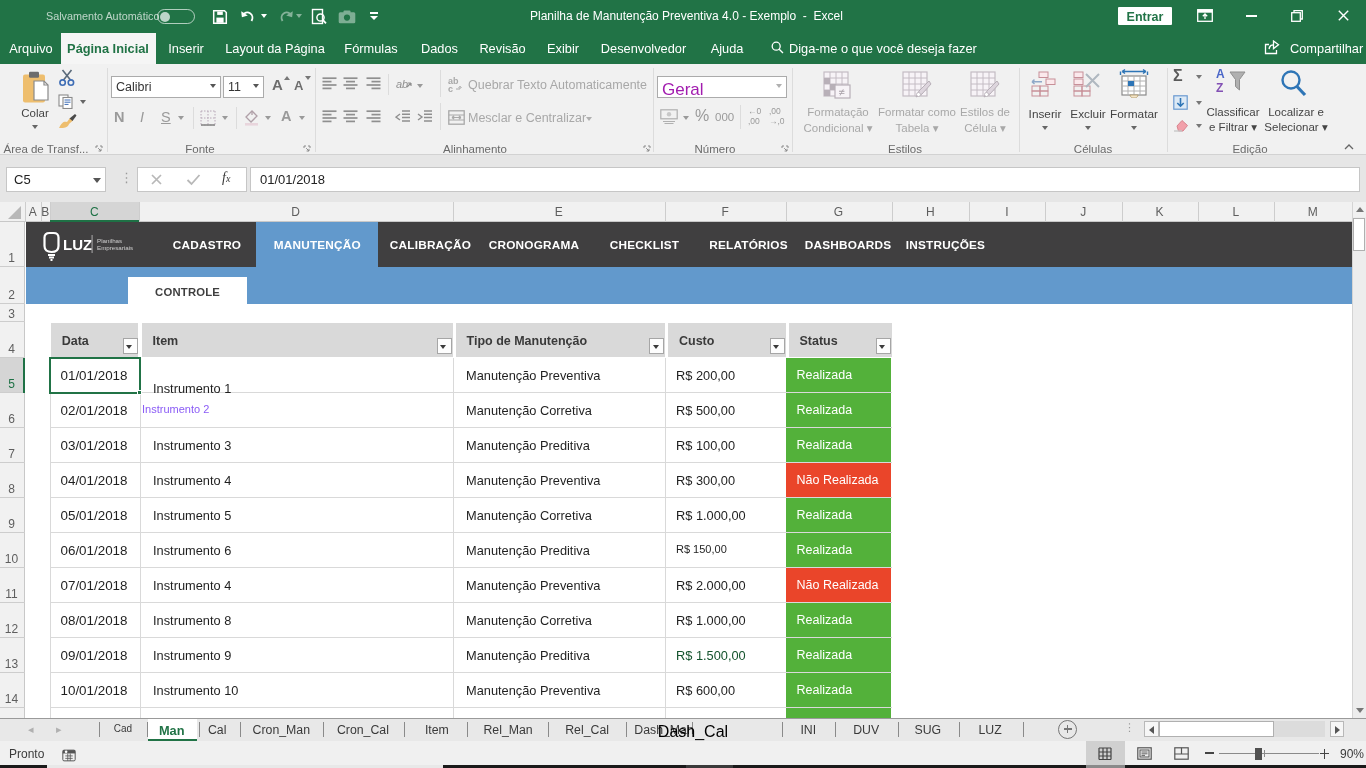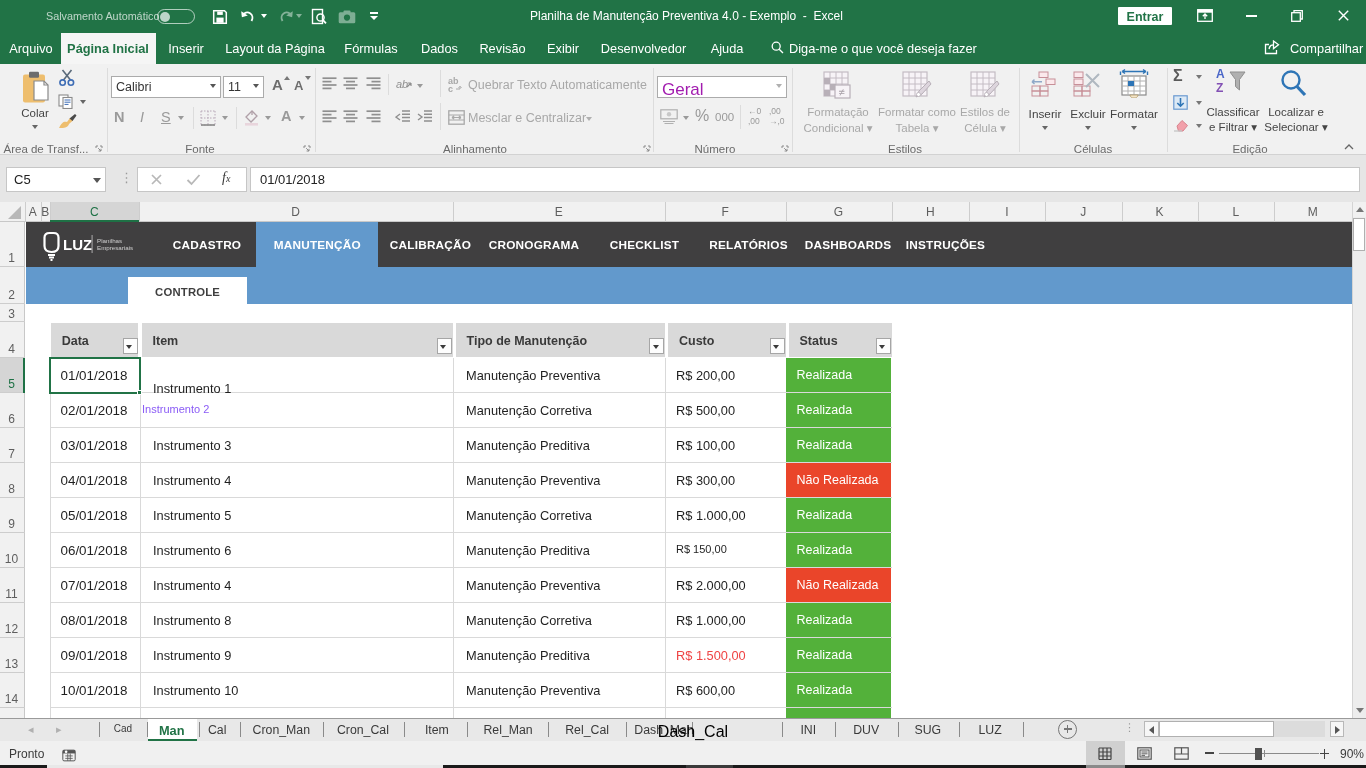--- a/index.html
+++ b/index.html
@@ -496,21 +496,21 @@
 <div class="tx" style="left:94px;top:612.5px;transform:translateX(-50%);font-size:13.4px;color:#1f1f1f">08/01/2018</div>
 <div class="tx" style="left:153px;top:612.5px;font-size:12.8px;color:#1f1f1f">Instrumento 8</div>
 <div class="tx" style="left:466px;top:612.5px;font-size:12.8px;color:#1f1f1f">Manutenção Corretiva</div>
 <div class="tx" style="left:676px;top:612.5px;font-size:12.8px;color:#1f1f1f">R$ 1.000,00</div>
 <div class="ab" style="left:785.5px;top:602.5px;width:105.8px;height:34px;background:#53b13a"></div>
 <div class="tx" style="left:796.5px;top:612.5px;font-size:12.5px;color:#fff">Realizada</div>
 <div class="ab" style="left:50px;top:671.5px;width:841.5px;height:1px;background:#d9d9d9"></div>
 <div class="tx" style="left:94px;top:647.5px;transform:translateX(-50%);font-size:13.4px;color:#1f1f1f">09/01/2018</div>
 <div class="tx" style="left:153px;top:647.5px;font-size:12.8px;color:#1f1f1f">Instrumento 9</div>
 <div class="tx" style="left:466px;top:647.5px;font-size:12.8px;color:#1f1f1f">Manutenção Preditiva</div>
-<div class="tx" style="left:676px;top:647.5px;font-size:12.8px;color:#ef4444">R$ 1.500,00</div>
+<div class="tx" style="left:676px;top:647.5px;font-size:12.8px;color:#14532d">R$ 1.500,00</div>
 <div class="ab" style="left:785.5px;top:637.5px;width:105.8px;height:34px;background:#53b13a"></div>
 <div class="tx" style="left:796.5px;top:647.5px;font-size:12.5px;color:#fff">Realizada</div>
 <div class="ab" style="left:50px;top:706.5px;width:841.5px;height:1px;background:#d9d9d9"></div>
 <div class="tx" style="left:94px;top:682.5px;transform:translateX(-50%);font-size:13.4px;color:#1f1f1f">10/01/2018</div>
 <div class="tx" style="left:153px;top:682.5px;font-size:12.8px;color:#1f1f1f">Instrumento 10</div>
 <div class="tx" style="left:466px;top:682.5px;font-size:12.8px;color:#1f1f1f">Manutenção Preventiva</div>
 <div class="tx" style="left:676px;top:682.5px;font-size:12.8px;color:#1f1f1f">R$ 600,00</div>
 <div class="ab" style="left:785.5px;top:672.5px;width:105.8px;height:34px;background:#53b13a"></div>
 <div class="tx" style="left:796.5px;top:682.5px;font-size:12.5px;color:#fff">Realizada</div>
 <div class="ab" style="left:785.5px;top:707.5px;width:105.8px;height:10px;background:#53b13a"></div>

